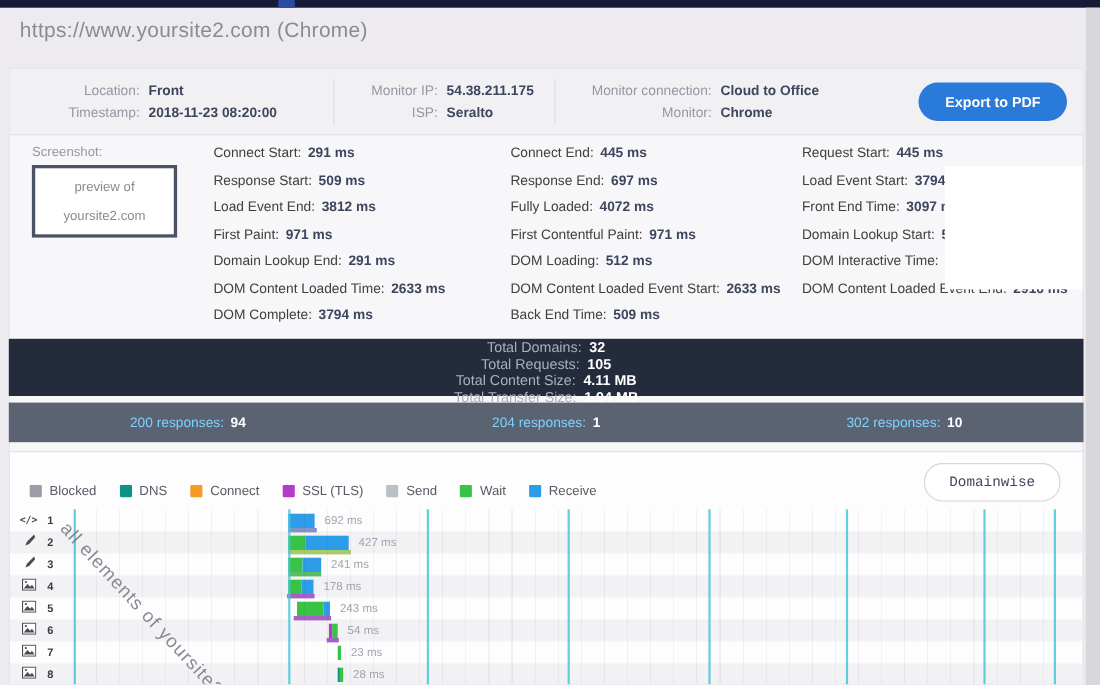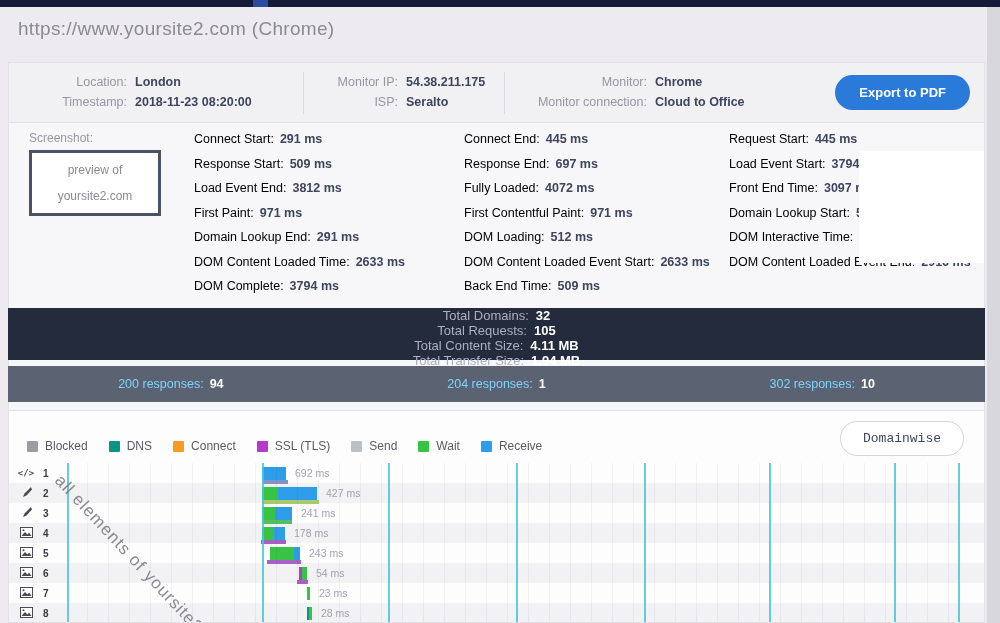--- a/index.html
+++ b/index.html
@@ -34,21 +34,21 @@
   .export-btn { margin-left:auto; margin-right:14px; background:#2a7ad9; color:#fff; font-weight:bold; font-size:13px; border:none; border-radius:18px; padding:10px 24px; cursor:pointer; font-family:"Liberation Sans",sans-serif; }
 
   
   .card-body { position:relative; height:186px; padding:8px 0 0 20px; }
   .shot-label { font-size:12px; color:#9597a3; margin-bottom:5px; }
   .shot-box { width:132px; height:66px; border:3px solid #4a5366; background:#fff; display:flex; flex-direction:column; justify-content:center; gap:12px; text-align:center; font-size:12px; color:#8a8a92; }
   .metrics { position:absolute; left:185px; top:10px; right:10px; display:flex; }
   .mcol { display:flex; flex-direction:column; gap:11.5px; font-size:12.5px; line-height:13px; }
   .mcol-0 { width:270px; } .mcol-1 { width:265px; } .mcol-2 { flex:1; }
   .mrow { white-space:nowrap; }
-  .mlabel { color:#000000; }
+  .mlabel { color:#404040; }
   .mvalue { color:#3e455e; font-weight:bold; margin-left:6px; }
   .white-overlay { position:absolute; right:0; top:28px; width:125px; height:112px; background:#fff; }
 
   
   .totals-bar { position:absolute; left:8px; top:308px; width:977px; height:52px; background:#242b3c; display:flex; align-items:center; z-index:3;flex-direction:column; }
   .tgroup { flex:1; text-align:center; font-size:13px; white-space:nowrap; }
   .tlabel { color:#aab0bf; }
   .tvalue { color:#ffffff; font-weight:bold; margin-left:7px; }
 
   
@@ -89,47 +89,47 @@
 </div>
 <div class="right-strip"></div>
 
 <div class="page-title">https://www.yoursite2.com (Chrome)</div>
 
 <div class="card">
   <div class="card-header">
     <div class="hgroup hgroup-1">
         <div class="hrow">
           <span class="hlabel">Location:</span>
-          <span class="hvalue">London</span>
+          <span class="hvalue">Front</span>
         </div>
         <div class="hrow">
           <span class="hlabel">Timestamp:</span>
           <span class="hvalue">2018-11-23 08:20:00</span>
         </div>
       </div>
     <div class="vdiv"></div>
     <div class="hgroup hgroup-2">
         <div class="hrow">
           <span class="hlabel">Monitor IP:</span>
           <span class="hvalue">54.38.211.175</span>
         </div>
         <div class="hrow">
           <span class="hlabel">ISP:</span>
           <span class="hvalue">Seralto</span>
         </div>
       </div>
     <div class="vdiv"></div>
     <div class="hgroup hgroup-3">
         <div class="hrow">
+          <span class="hlabel">Monitor connection:</span>
+          <span class="hvalue">Cloud to Office</span>
+        </div>
+        <div class="hrow">
           <span class="hlabel">Monitor:</span>
           <span class="hvalue">Chrome</span>
-        </div>
-        <div class="hrow">
-          <span class="hlabel">Monitor connection:</span>
-          <span class="hvalue">Cloud to Office</span>
         </div>
       </div>
     <button class="export-btn">Export to PDF</button>
   </div>
 
   <div class="card-body">
     <div class="shot-label">Screenshot:</div>
     <div class="shot-box">
       <div>preview of</div>
       <div>yoursite2.com</div>

